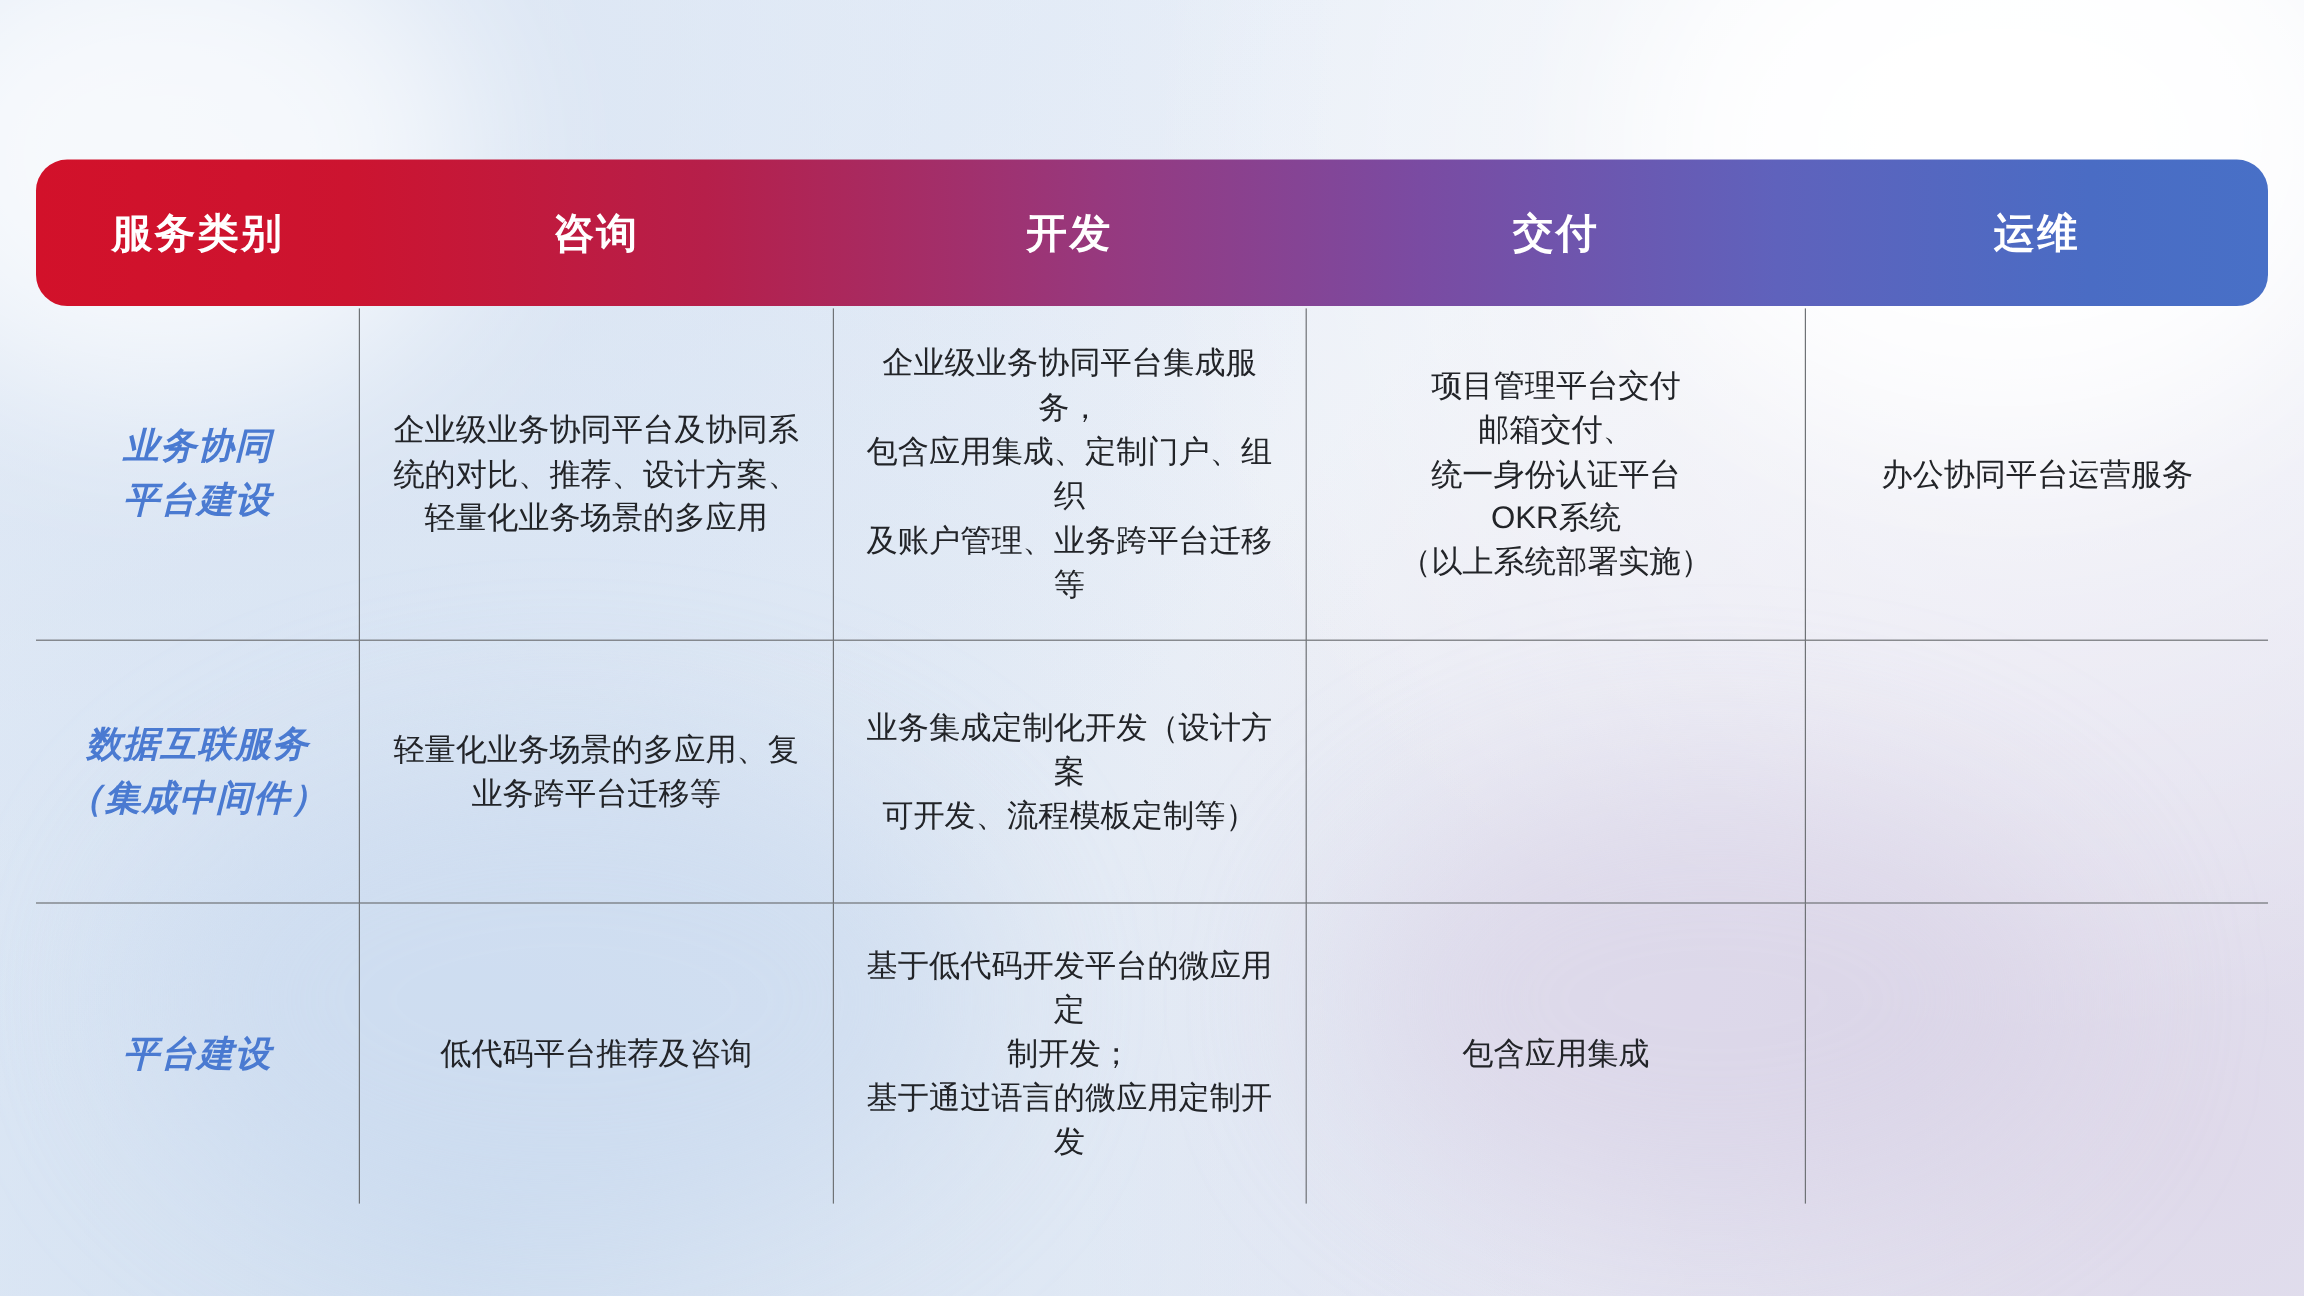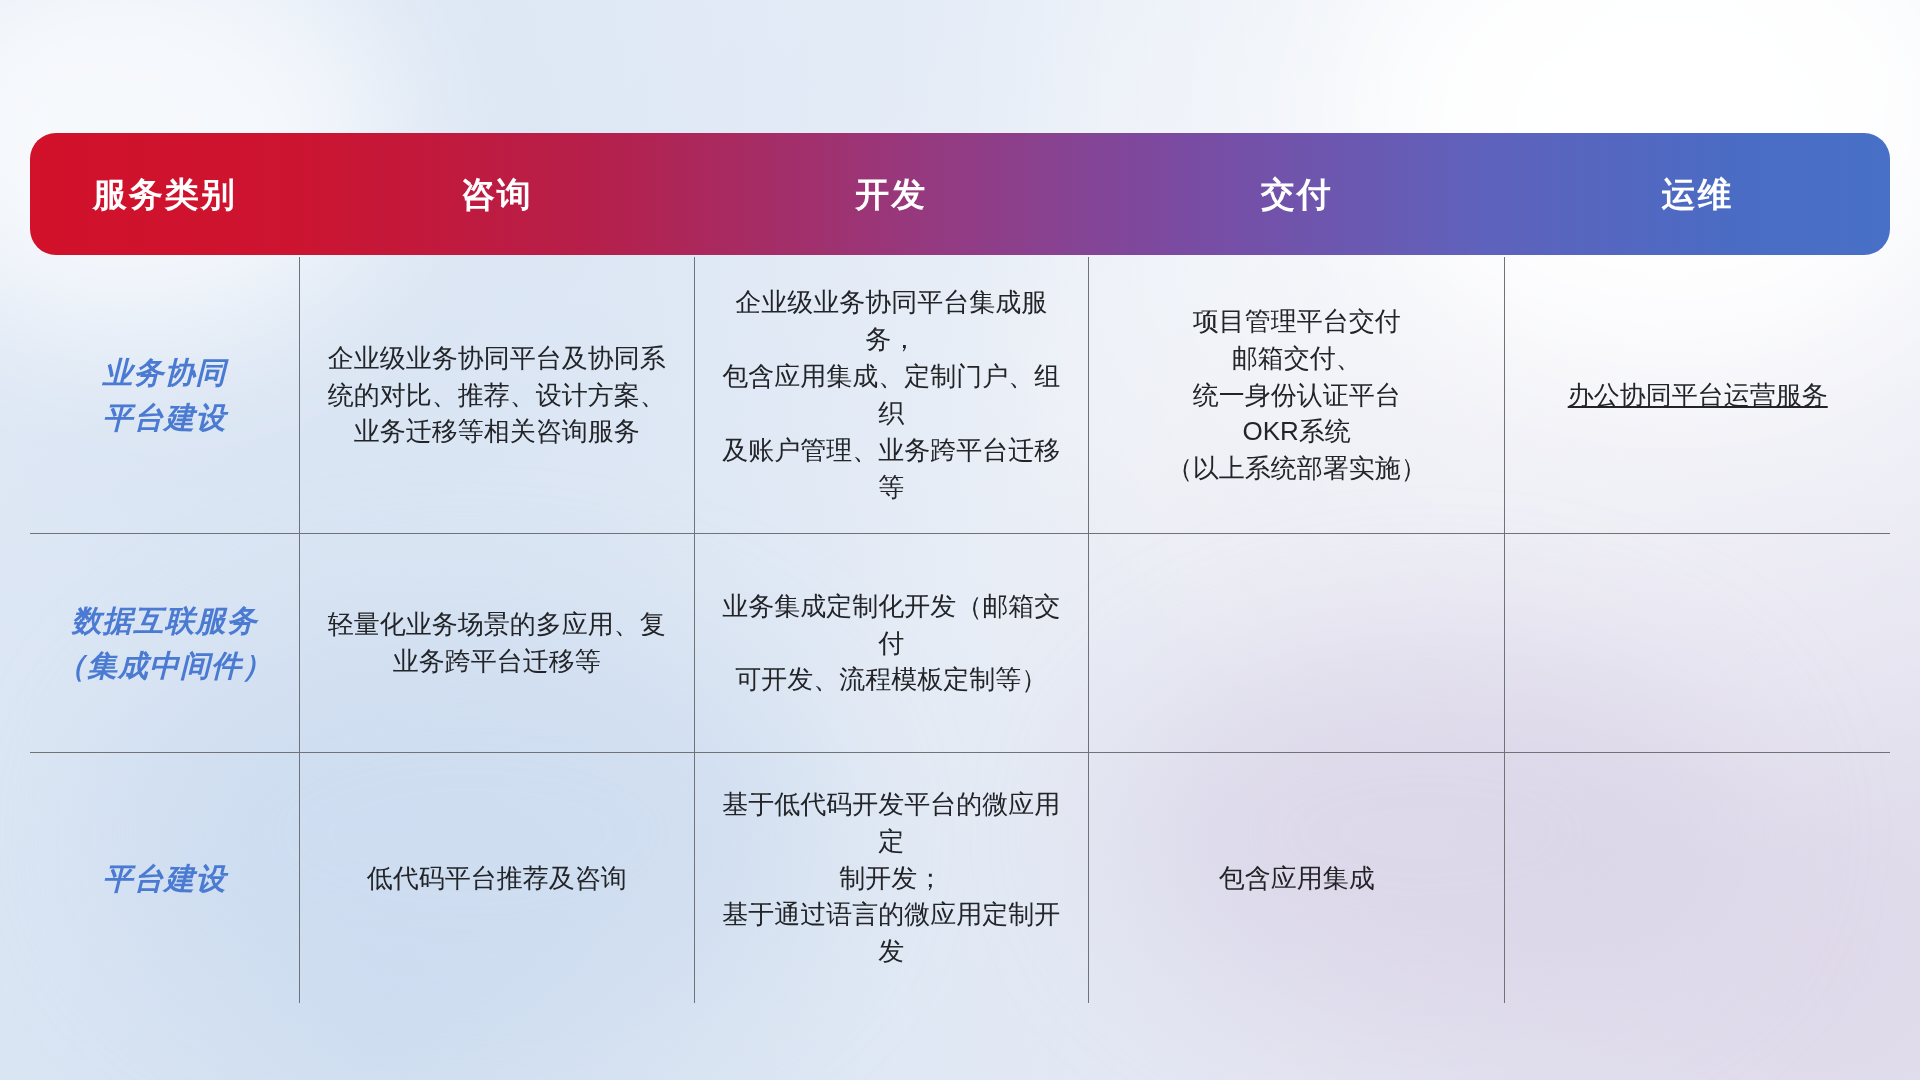--- a/index.html
+++ b/index.html
@@ -80,21 +80,20 @@
     color: #222428;
     padding: 14px 18px;
     background: transparent;
   }
   tbody tr td:first-child {
     border-left: none;
     font-style: italic;
   }
   tbody tr td:last-child {
     border-right: none;
-    text-decoration: underline;
   }
   tbody tr:first-child td {
     border-top: none;
   }
   tbody tr:last-child td {
     border-bottom: none;
   }
 
   td.cat {
     color: #4a7ad1;
@@ -141,21 +140,21 @@
       </thead>
       <tbody>
         <tr class="row1">
           <td class="cat">
             <span class="cell-text">业务协同
 平台建设</span>
           </td>
           <td>
             <span class="cell-text">企业级业务协同平台及协同系
 统的对比、推荐、设计方案、
-业务迁移等相关咨询服务</span>
+轻量化业务场景的多应用</span>
           </td>
           <td>
             <span class="cell-text">企业级业务协同平台集成服务，
 包含应用集成、定制门户、组织
 及账户管理、业务跨平台迁移等</span>
           </td>
           <td>
             <span class="cell-text">项目管理平台交付
 邮箱交付、
 统一身份认证平台
@@ -169,21 +168,21 @@
         <tr class="row2">
           <td class="cat">
             <span class="cell-text">数据互联服务
 （集成中间件）</span>
           </td>
           <td>
             <span class="cell-text">轻量化业务场景的多应用、复
 业务跨平台迁移等</span>
           </td>
           <td>
-            <span class="cell-text">业务集成定制化开发（邮箱交付
+            <span class="cell-text">业务集成定制化开发（设计方案
 可开发、流程模板定制等）</span>
           </td>
           <td>
             <span class="cell-text"></span>
           </td>
           <td>
             <span class="cell-text"></span>
           </td>
         </tr>
         <tr class="row3">

